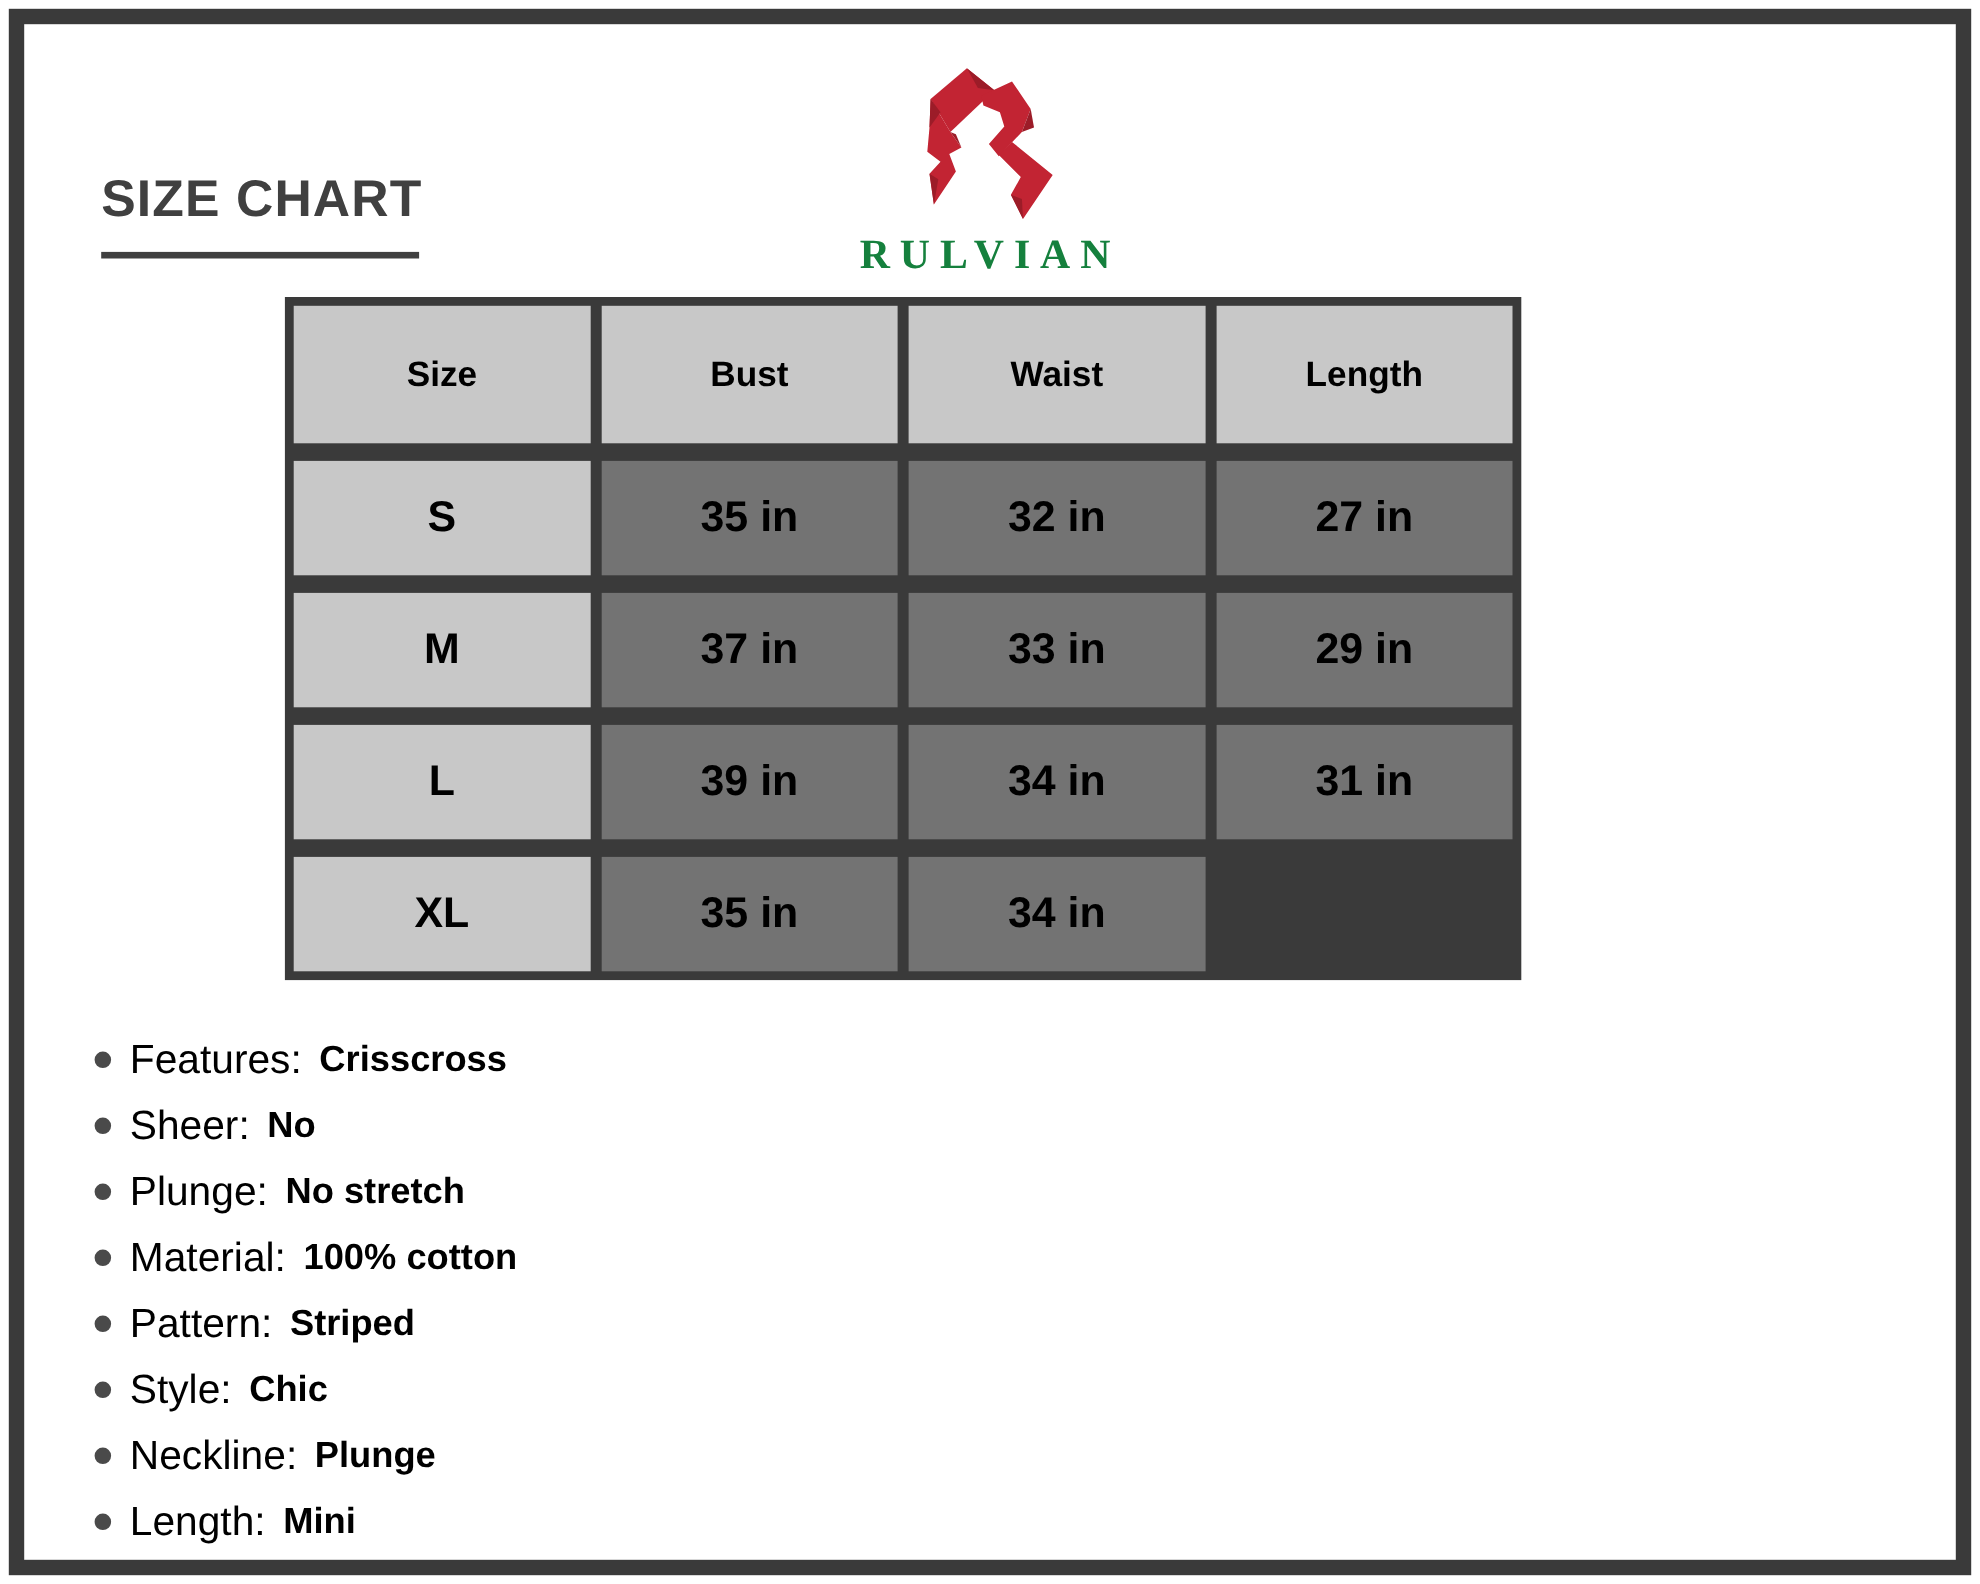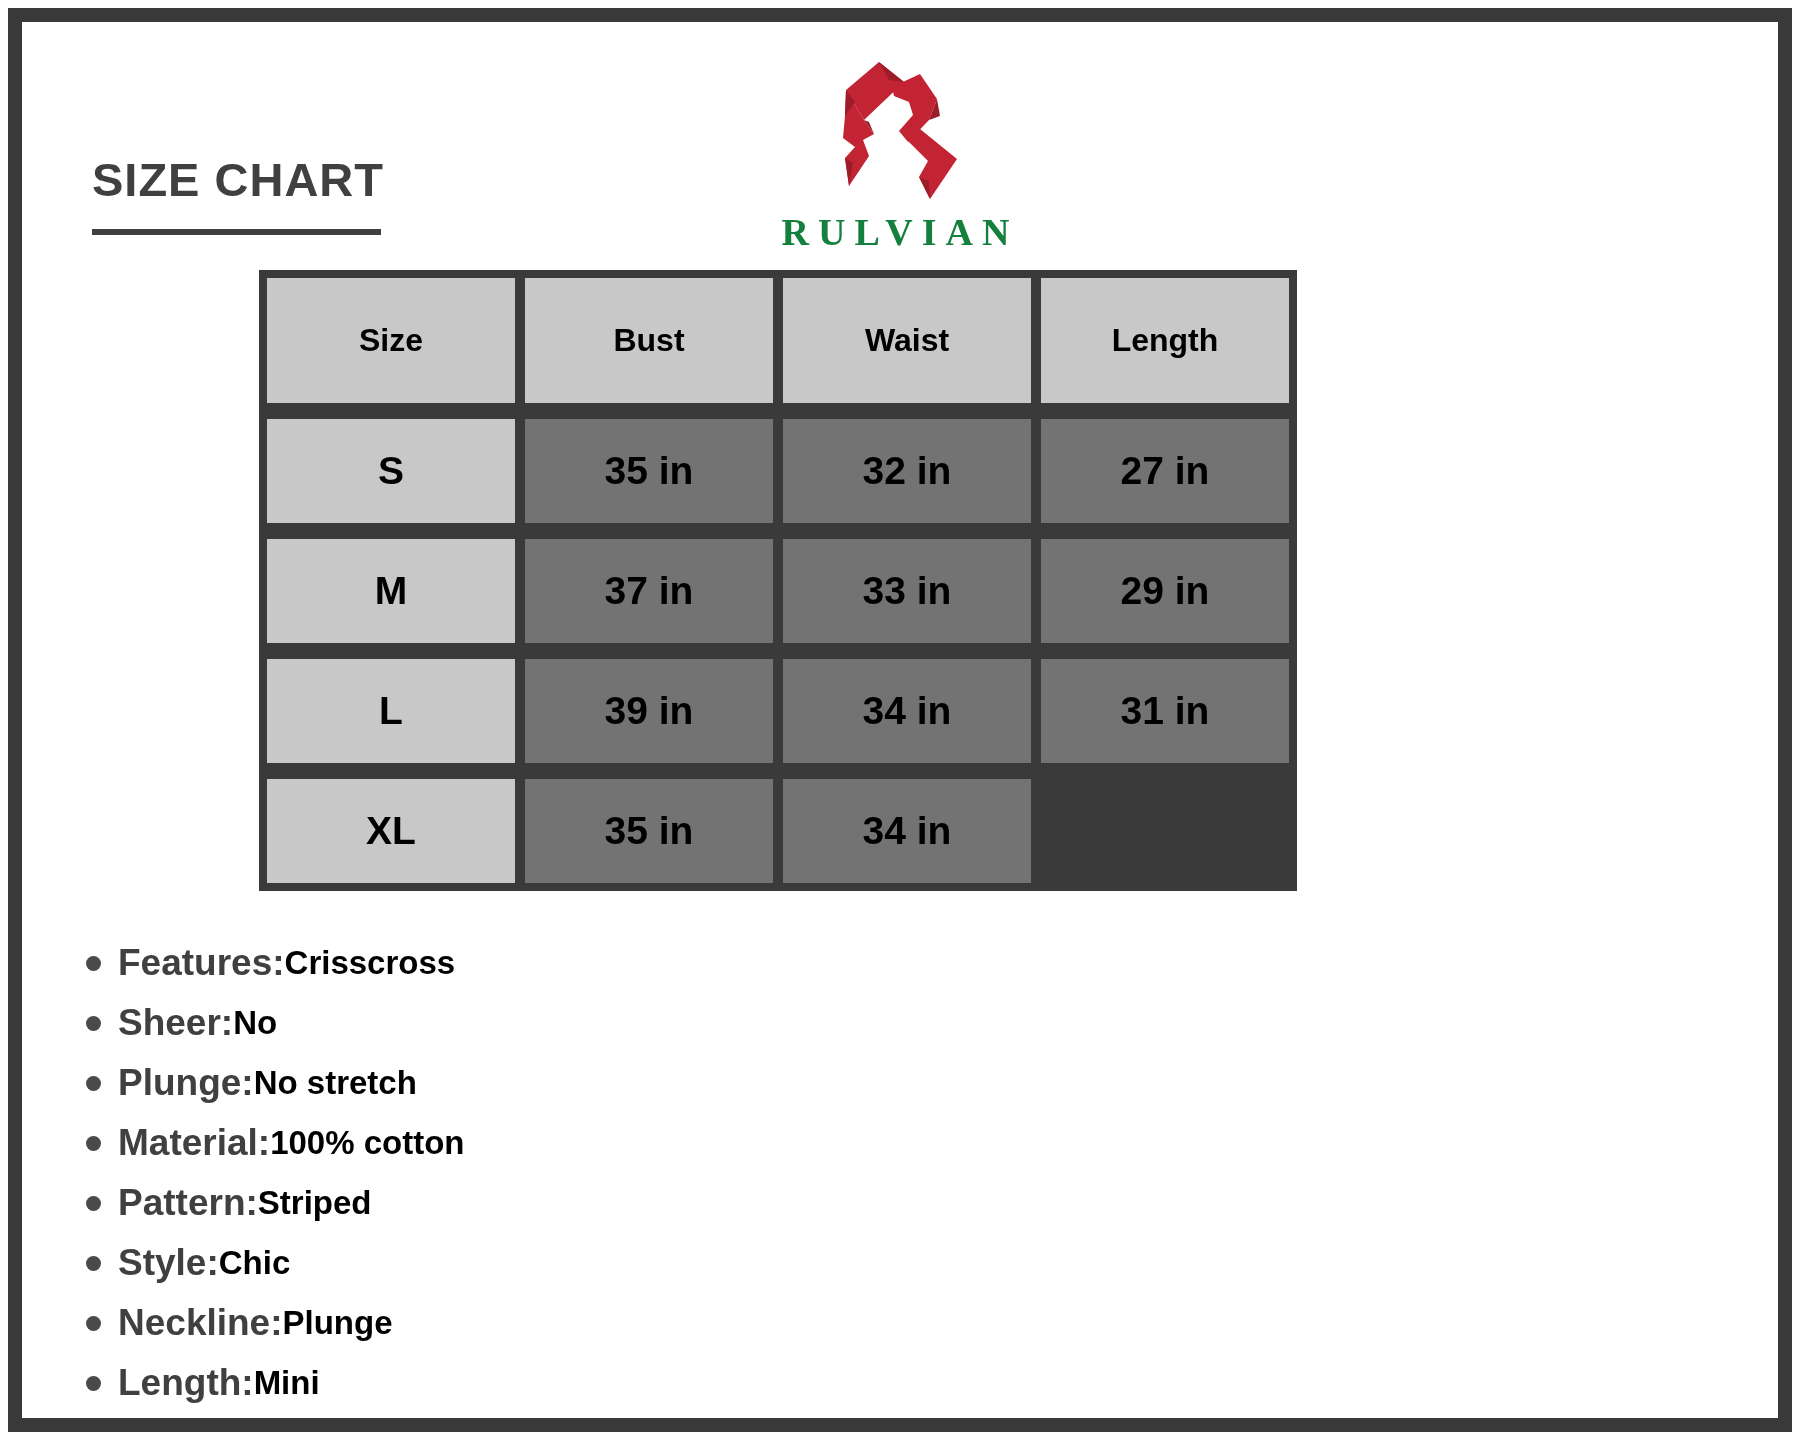--- a/index.html
+++ b/index.html
@@ -21,21 +21,21 @@
   }
   .logo-mark{
     position:absolute;left:842px;top:58px;width:118px;height:144px;
   }
   .brand-name{
     position:absolute;left:750px;top:210px;width:300px;text-align:center;
     font-family:"Liberation Serif", serif;font-weight:700;font-size:38px;
     letter-spacing:9px;color:#15803d;white-space:nowrap;
   }
   .size-table{
-    position:absolute;left:259px;top:270px;width:1038px;box-sizing:border-box;
+    position:absolute;left:259px;top:270px;width:1124px;box-sizing:border-box;
     background:#3a3a3a;padding:8px;
     display:grid;grid-template-columns:repeat(4,1fr);
     grid-template-rows:125px 104px 104px 104px 104px;
     column-gap:10px;row-gap:16px;
   }
   .cell{
     display:flex;align-items:center;justify-content:center;
     font-weight:700;color:#000;
   }
   .cell.head{background:#c8c8c8;font-size:32px;}
@@ -44,21 +44,21 @@
   .details{
     position:absolute;left:86px;top:933px;
   }
   .detail-row{
     display:flex;align-items:center;height:60px;
   }
   .bullet{
     width:15px;height:15px;border-radius:50%;background:#4a4a4a;
     margin-right:17px;flex:0 0 auto;
   }
-  .detail-label{font-size:37px;font-weight:700;color:#404040;white-space:nowrap;}
+  .detail-label{font-size:37px;font-weight:400;color:#000000;margin-right:16px;white-space:nowrap;}
   .detail-value{font-size:33px;font-weight:700;color:#000;white-space:nowrap;}
 </style>
 </head>
 <body>
 
 <div class="frame"></div>
 
 <div class="page-title">SIZE CHART</div>
 <div class="title-underline"></div>
 

